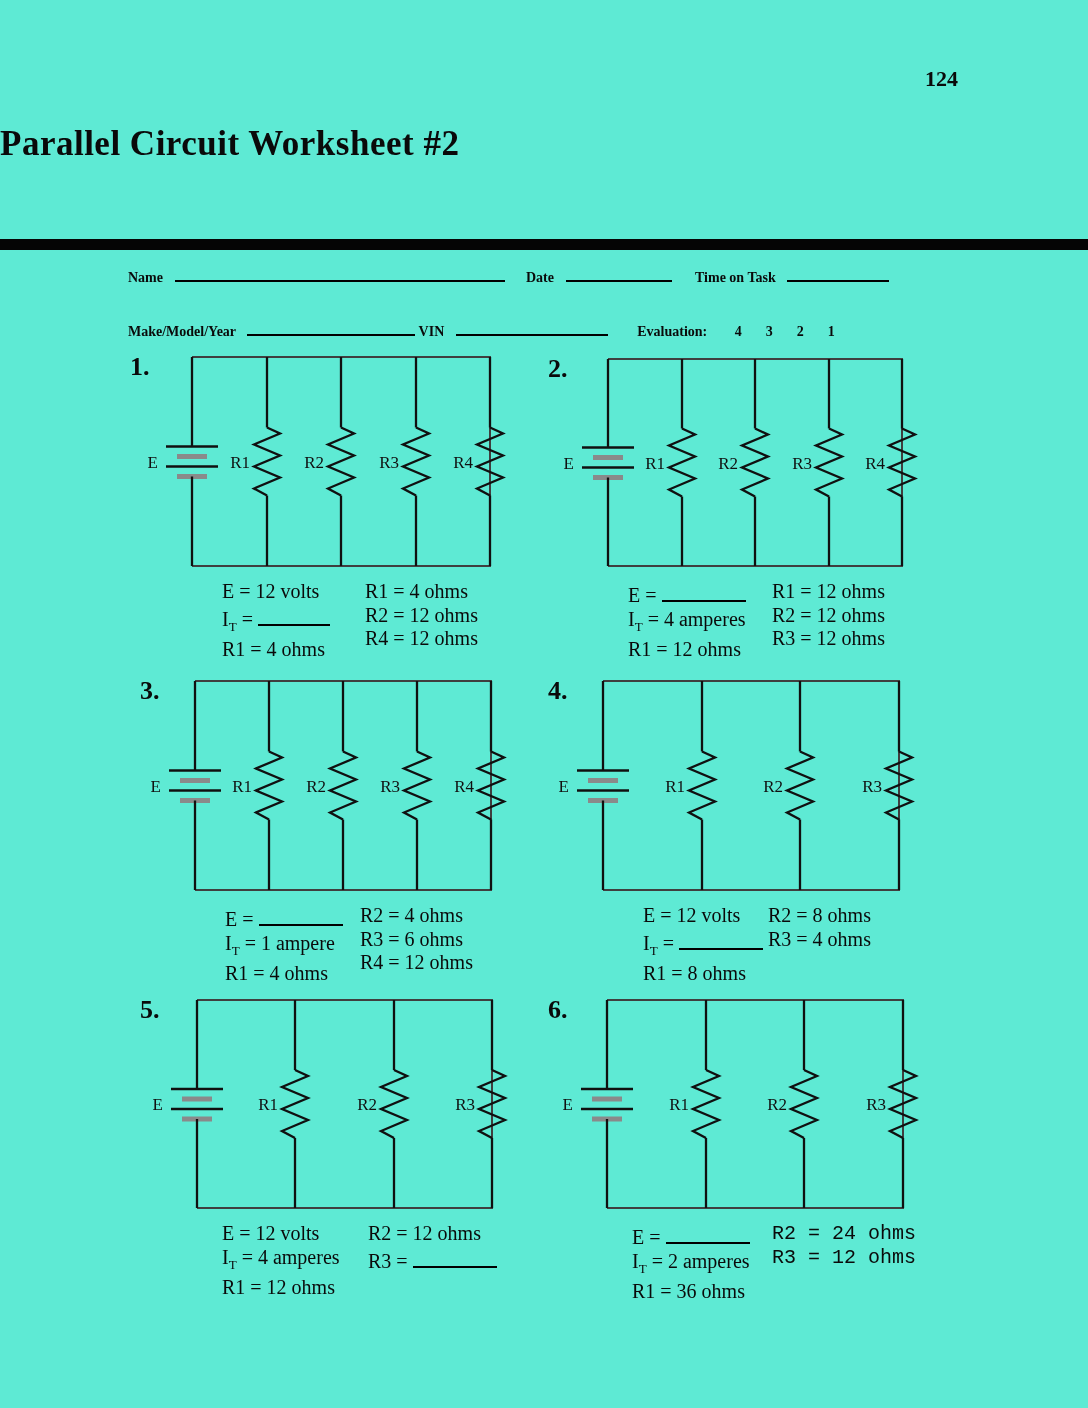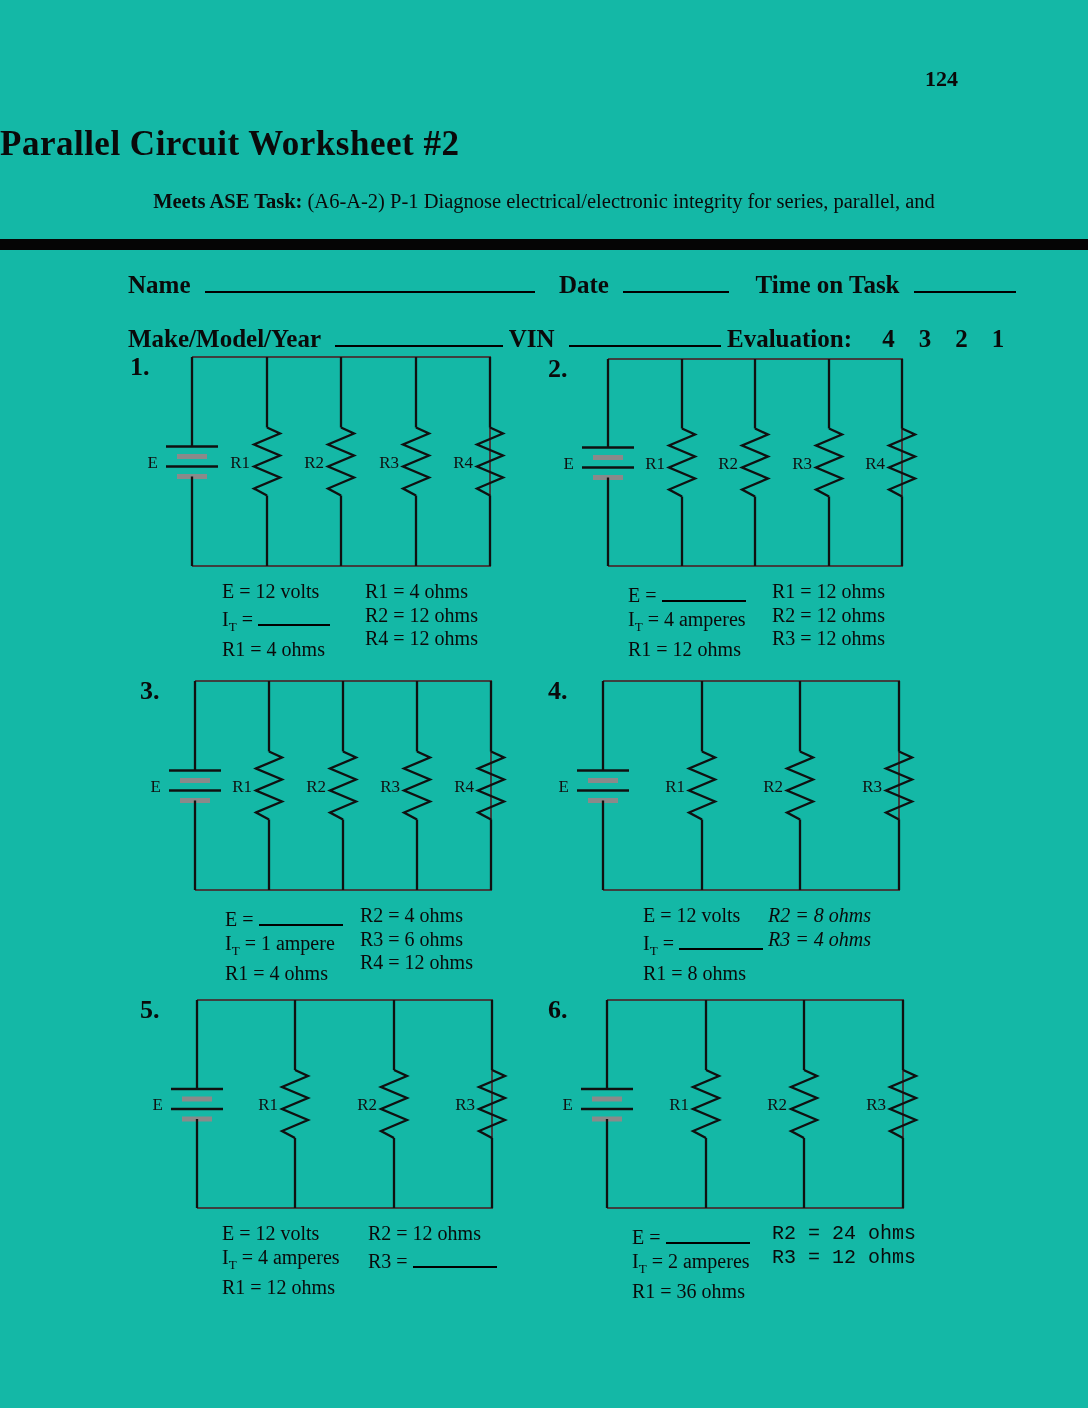--- a/index.html
+++ b/index.html
@@ -1,28 +1,28 @@
 <!DOCTYPE html>
 <html><head>
 <meta charset="utf-8">
 <style>
   html,body{margin:0;padding:0;background:#e8e8e8;}
   .page{
     position:relative;width:1088px;height:1408px;margin:0 auto;
-    background:#14b8a6;overflow:hidden;
+    background:#5eead4;overflow:hidden;
     font-family:"Liberation Serif","DejaVu Serif",serif;color:#0a0a0a;
   }
   .page-number{position:absolute;top:66px;right:130px;font-size:22px;font-weight:bold;}
   .title{position:absolute;top:124px;left:0;width:100%;
     font-size:35px;font-weight:bold;margin:0;letter-spacing:.5px;}
   .ase{position:absolute;top:188px;left:0;width:100%;text-align:center;
     font-size:20.5px;line-height:26px;}
   .ase .b{font-weight:bold;}
   .divider{position:absolute;left:0;top:239px;width:1088px;height:11px;background:#050505;}
-  .form-row{position:absolute;left:128px;white-space:nowrap;font-size:25px;font-weight:bold;}
+  .form-row{position:absolute;left:128px;white-space:nowrap;font-size:14px;font-weight:bold;}
   .row1{top:266px;}
   .row2{top:320px;}
   .fline{display:inline-block;border-bottom:2px solid #000;height:1em;vertical-align:baseline;}
   .eval-num{display:inline-block;margin-left:24px;font-weight:bold;}
   .fig-num{position:absolute;font-size:26px;font-weight:bold;}
   #csvg{position:absolute;left:0;top:0;}
   .wire-gray{stroke:#3f3f3f;stroke-width:2;fill:none;}
   .wire-blk{stroke:#101010;stroke-width:2.3;fill:none;}
   .plate-long{stroke:#101010;stroke-width:2.3;}
   .plate-short{stroke:#8a8a8a;stroke-width:5;}
@@ -34,40 +34,39 @@
 </head>
 <body>
 
 <div class="page">
 
   <div class="page-number">124</div>
 
   <h1 class="title">Parallel Circuit Worksheet #2</h1>
 
   <div class="ase">
-    <div><span class="b">Meets ASE Task:</span>  <span>(A6-A-2) P-1  Diagnose electrical/electronic integrity for series, parallel, and</span></div>
   </div>
 
   <div class="divider"></div>
 
   <div class="form-row row1">
     <span>Name</span>
     <span class="fline" style="width:330px;margin-left:8px;"></span>
     <span style="margin-left:18px;">Date</span>
     <span class="fline" style="width:106px;margin-left:8px;"></span>
     <span style="margin-left:20px;">Time on Task</span>
     <span class="fline" style="width:102px;margin-left:8px;"></span>
   </div>
 
   <div class="form-row row2">
     <span>Make/Model/Year</span>
     <span class="fline" style="width:168px;margin-left:8px;"></span>
     <span style="">VIN</span>
     <span class="fline" style="width:152px;margin-left:8px;"></span>
-    <span style="text-align:center;">Evaluation:</span>
+    <span style="margin-left:26px;text-align:center;">Evaluation:</span>
     <span id="eval-nums"><span class="eval-num">4</span><span class="eval-num">3</span><span class="eval-num">2</span><span class="eval-num">1</span></span>
   </div>
 
   <svg id="csvg" width="1088" height="1408" viewBox="0 0 1088 1408">
       <g>
         <path d="M 192 357 L 490 357 L 490 566 L 192 566" class="wire-gray"></path>
         <g>
           <line x1="192" y1="357" x2="192" y2="446.5" class="wire-blk"></line>
           <line x1="166" y1="446.5" x2="218" y2="446.5" class="plate-long"></line>
           <line x1="177" y1="456.5" x2="207" y2="456.5" class="plate-short"></line>
@@ -298,21 +297,21 @@
         <div class="vline">R2 = 4 ohms</div>
         <div class="vline">R3 = 6 ohms</div>
         <div class="vline">R4 = 12 ohms</div>
       </div>
       <div class="fig-num" style="left: 548px; top: 676px;">4.</div>
       <div class="vcol" style="left: 643px; top: 904px;">
         <div class="vline">E = 12 volts</div>
         <div class="vline">I<sub>T</sub> = <span class="vblank" style="width:84px"></span></div>
         <div class="vline">R1 = 8 ohms</div>
       </div>
-      <div class="vcol" style="left: 768px; top: 904px; font-style: italic;">
+      <div class="vcol" style="left: 768px; top: 904px;">
         <div class="vline">R2 = 8 ohms</div>
         <div class="vline">R3 = 4 ohms</div>
       </div>
       <div class="fig-num" style="left: 140px; top: 995px;">5.</div>
       <div class="vcol" style="left: 222px; top: 1222px;">
         <div class="vline">E = 12 volts</div>
         <div class="vline">I<sub>T</sub> =  4 amperes</div>
         <div class="vline">R1 = 12 ohms</div>
       </div>
       <div class="vcol" style="left: 368px; top: 1222px;">

